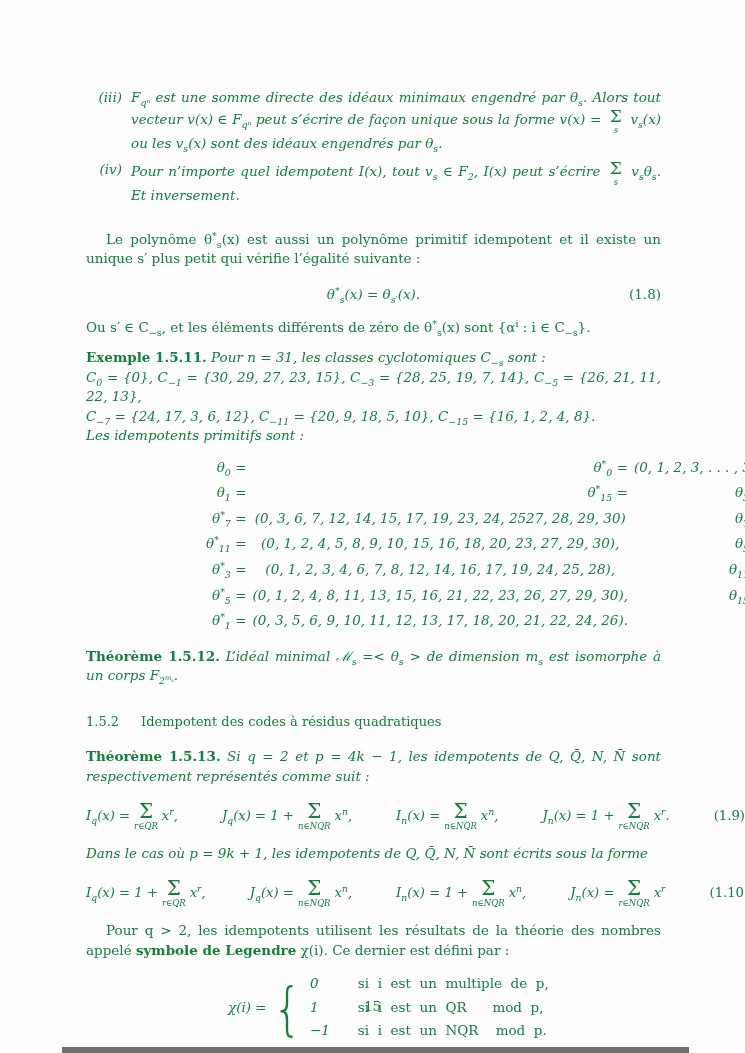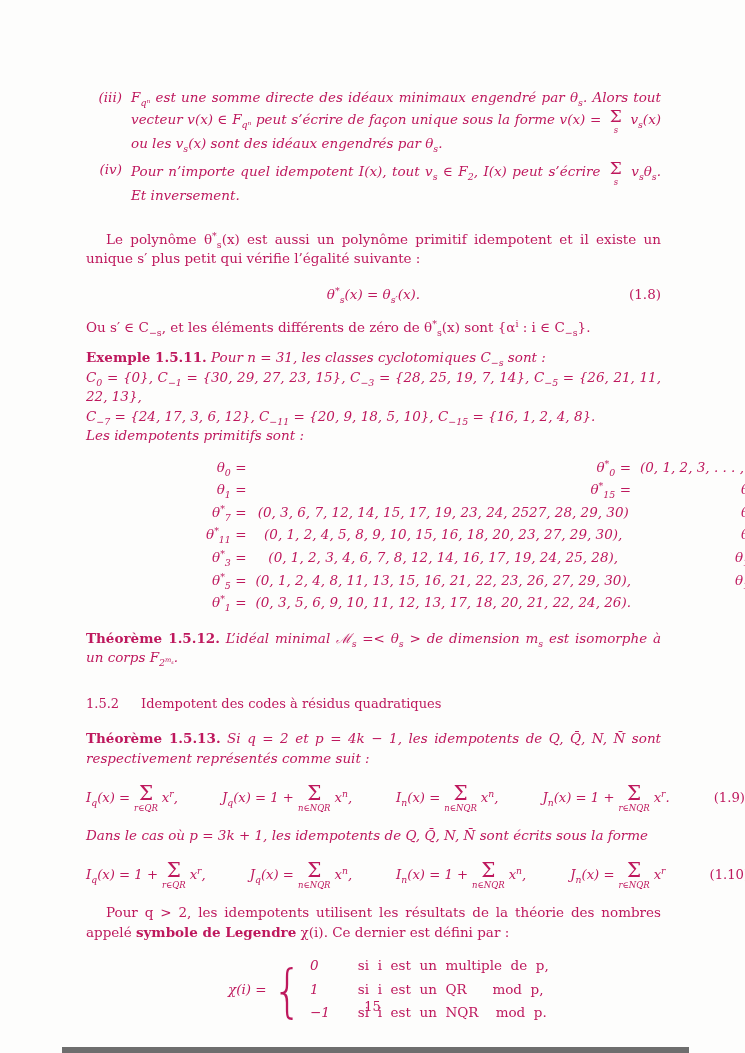--- a/index.html
+++ b/index.html
@@ -5,21 +5,21 @@
   * { box-sizing: border-box; }
   html,body { margin:0; padding:0; background:#ffffff; }
   .page {
     position: relative;
     width: 745px;
     height: 1053px;
     background: #fdfdfc;
     font-family: "DejaVu Serif", "Liberation Serif", serif;
     font-size: 13.5px;
     line-height: 1.45;
-    color: #be185d;
+    color: #15803d;
     padding: 88px 84px 0 86px;
     overflow: hidden;
   }
   sub, sup { font-size: 70%; line-height: 0; }
   .it { font-style: italic; }
   .b  { font-weight: bold; }
   .mtext { font-style: italic; }
 
   .item { display: flex; margin: 0 0 6px 0; }
   .item .label { flex: none; width: 36px; text-align: right; margin-right: 9px; font-style: italic; }
@@ -39,21 +39,21 @@
   .display-eq { position: relative; text-align: center; margin: 16px 0 14px 0; }
   .display-eq .eq-body { font-style: italic; }
   .display-eq .eq-num { position: absolute; right: 0; top: 50%; transform: translateY(-50%); font-style: normal; }
 
   .example-line { text-align: justify; font-style: italic; margin: 0; }
 
   .theta-block {
     margin: 12px 0 16px 120px;
     display: grid;
     grid-template-columns: max-content max-content max-content;
-    column-gap: 9px; row-gap: 3px;
+    column-gap: 9px; row-gap: 3px; gap: 6px;
   }
   .theta-block .c1, .theta-block .c2 { text-align: right; font-style: italic; }
   .theta-block .c3 { text-align: center; font-style: italic; }
 
   .section-heading { font-weight: normal; font-size: 13px; margin: 28px 0 18px 0; line-height: 1.2; }
   .section-heading .num { margin-right: 22px; }
 
   .eq-row { display: flex; align-items: center; justify-content: space-between; margin: 14px 0; font-size: 13.2px; gap: 44px; }
   .eq-row .term { display: inline-flex; align-items: center; white-space: nowrap; }
   .eq-row .eq-num-inline { font-style: normal; white-space: nowrap; }
@@ -169,21 +169,21 @@
         <span class="mtext">J<sub>n</sub>(x) = 1 +</span>
         <span class="bigsum">
           <span class="sigma">Σ</span>
           <span class="limit">r∈NQR</span>
         </span>
         <span class="mtext">x<sup>r</sup>.</span>
       </span>
     <span class="eq-num-inline">(1.9)</span>
   </div>
 
-  <p class="para it">Dans le cas où p = 3k + 1, les idempotents de Q, Q̄, N, N̄ sont écrits sous la forme</p>
+  <p class="para it">Dans le cas où p = 9k + 1, les idempotents de Q, Q̄, N, N̄ sont écrits sous la forme</p>
 
   <div class="eq-row">
     <span class="term">
         <span class="mtext">I<sub>q</sub>(x) = 1 +</span>
         <span class="bigsum">
           <span class="sigma">Σ</span>
           <span class="limit">r∈QR</span>
         </span>
         <span class="mtext">x<sup>r</sup>,</span>
       </span>

